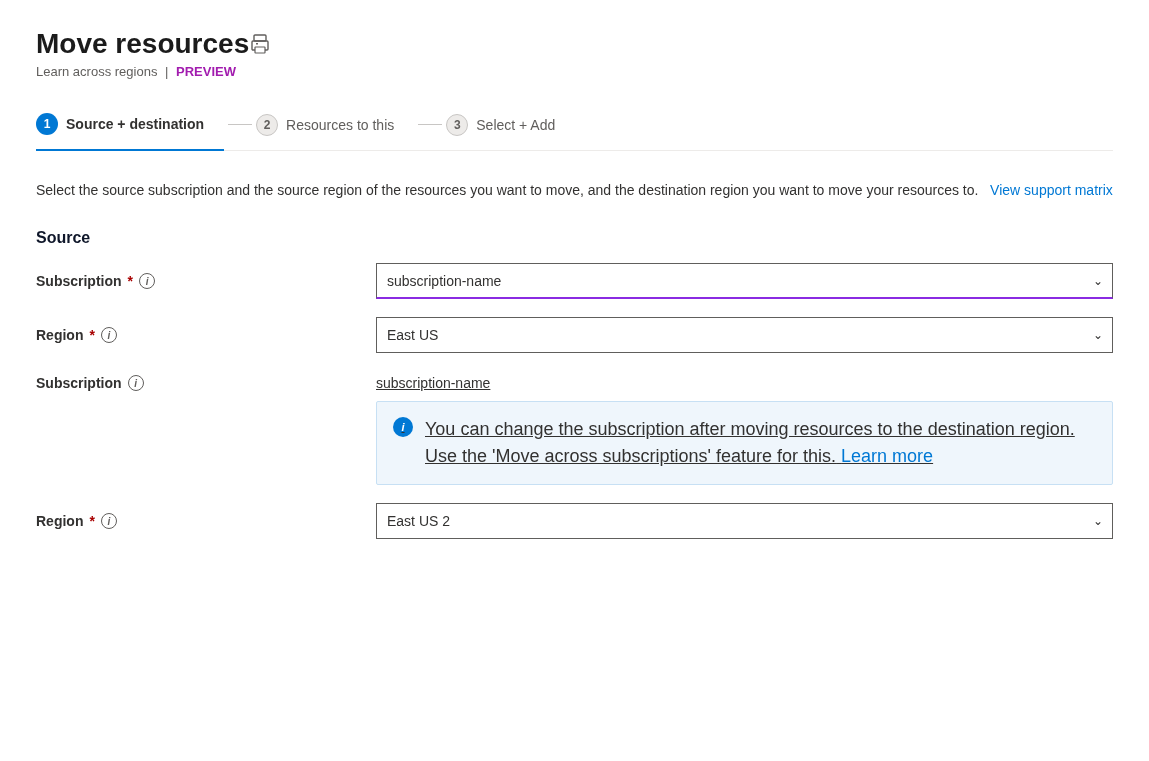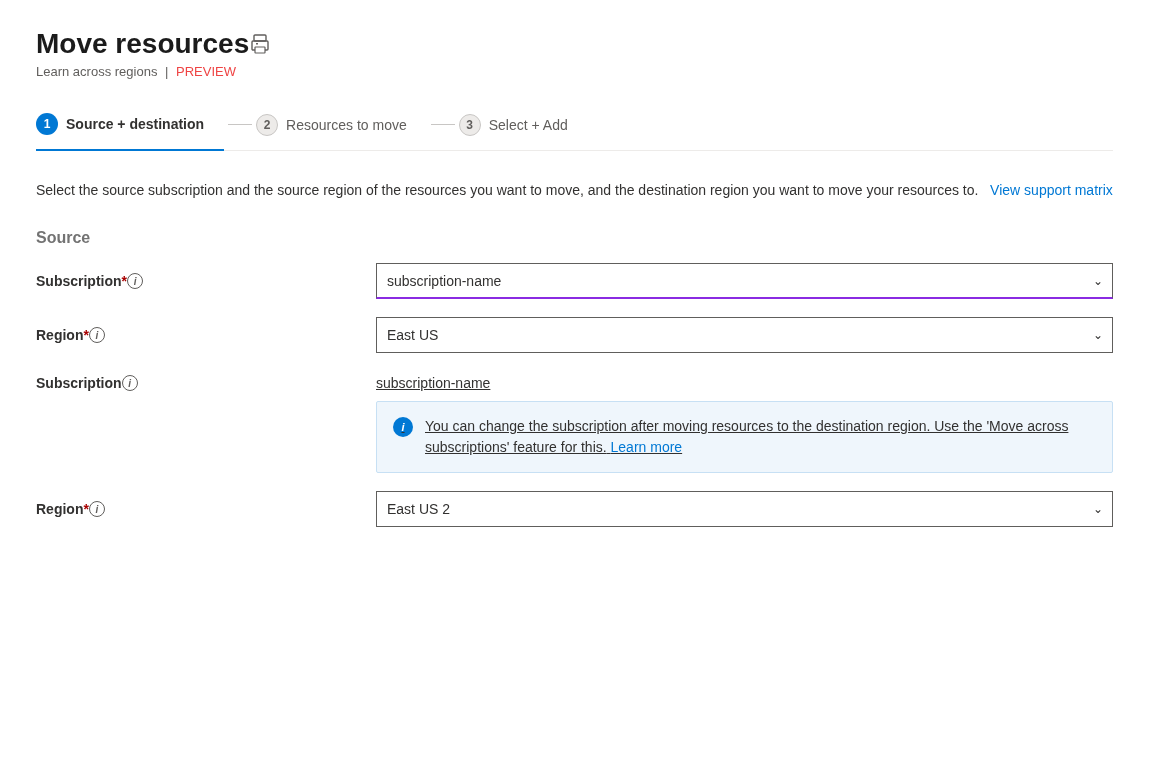--- a/index.html
+++ b/index.html
@@ -36,22 +36,22 @@
     }
     .page-subtitle {
       font-size: 13px;
       color: #605e5c;
     }
     .page-subtitle span.sep {
       margin: 0 4px;
       color: #605e5c;
     }
     .page-subtitle .preview-badge {
-      color: #ef4444;
-      font-weight: 400;
+      color: #a21caf;
+      font-weight: 700;
     }
 
     
     .wizard-steps {
       display: flex;
       align-items: center;
       gap: 0;
       margin-bottom: 28px;
       margin-top: 18px;
       border-bottom: 1px solid #edebe9;
@@ -116,35 +116,36 @@
     }
     .description a {
       color: #0078d4;
       text-decoration: none;
     }
 
     
     .section-title {
       font-size: 16px;
       font-weight: 700;
-      color: #737373;
+      color: #0f172a;
       margin-bottom: 16px;
       margin-top: 8px;
     }
 
     .form-row {
       display: flex;
       align-items: center;
       margin-bottom: 18px;
     }
     .form-label {
       width: 340px;
       flex-shrink: 0;
       display: flex;
       align-items: center;
+      gap: 6px;
       font-size: 14px;
       font-weight: 600;
       color: #323130;
     }
     .required-star {
       color: #a80000;
     }
     .info-icon {
       width: 16px;
       height: 16px;
@@ -221,21 +222,21 @@
       display: flex;
       align-items: center;
       justify-content: center;
       font-size: 11px;
       font-weight: 700;
       font-style: italic;
       flex-shrink: 0;
       margin-top: 1px;
     }
     .info-box-text {
-      font-size: 14px;
+      font-size: 18px;
       color: #323130;
       line-height: 1.5;
     }
     .info-box-text a {
       color: #0078d4;
       text-decoration: none;
     }
   </style>
 </head>
 <body>
@@ -266,21 +267,21 @@
       <div class="step-number">
         <span>1</span>
       </div>
       <span class="step-label">Source + destination</span>
     </div>
     <div class="step-divider"></div>
     <div class="step inactive">
       <div class="step-number">
         <span>2</span>
       </div>
-      <span class="step-label">Resources to move</span>
+      <span class="step-label">Resources to this</span>
     </div>
     <div class="step-divider"></div>
     <div class="step inactive">
       <div class="step-number">
         <span>3</span>
       </div>
       <span class="step-label">Select + Add</span>
     </div>
   </div>
 

